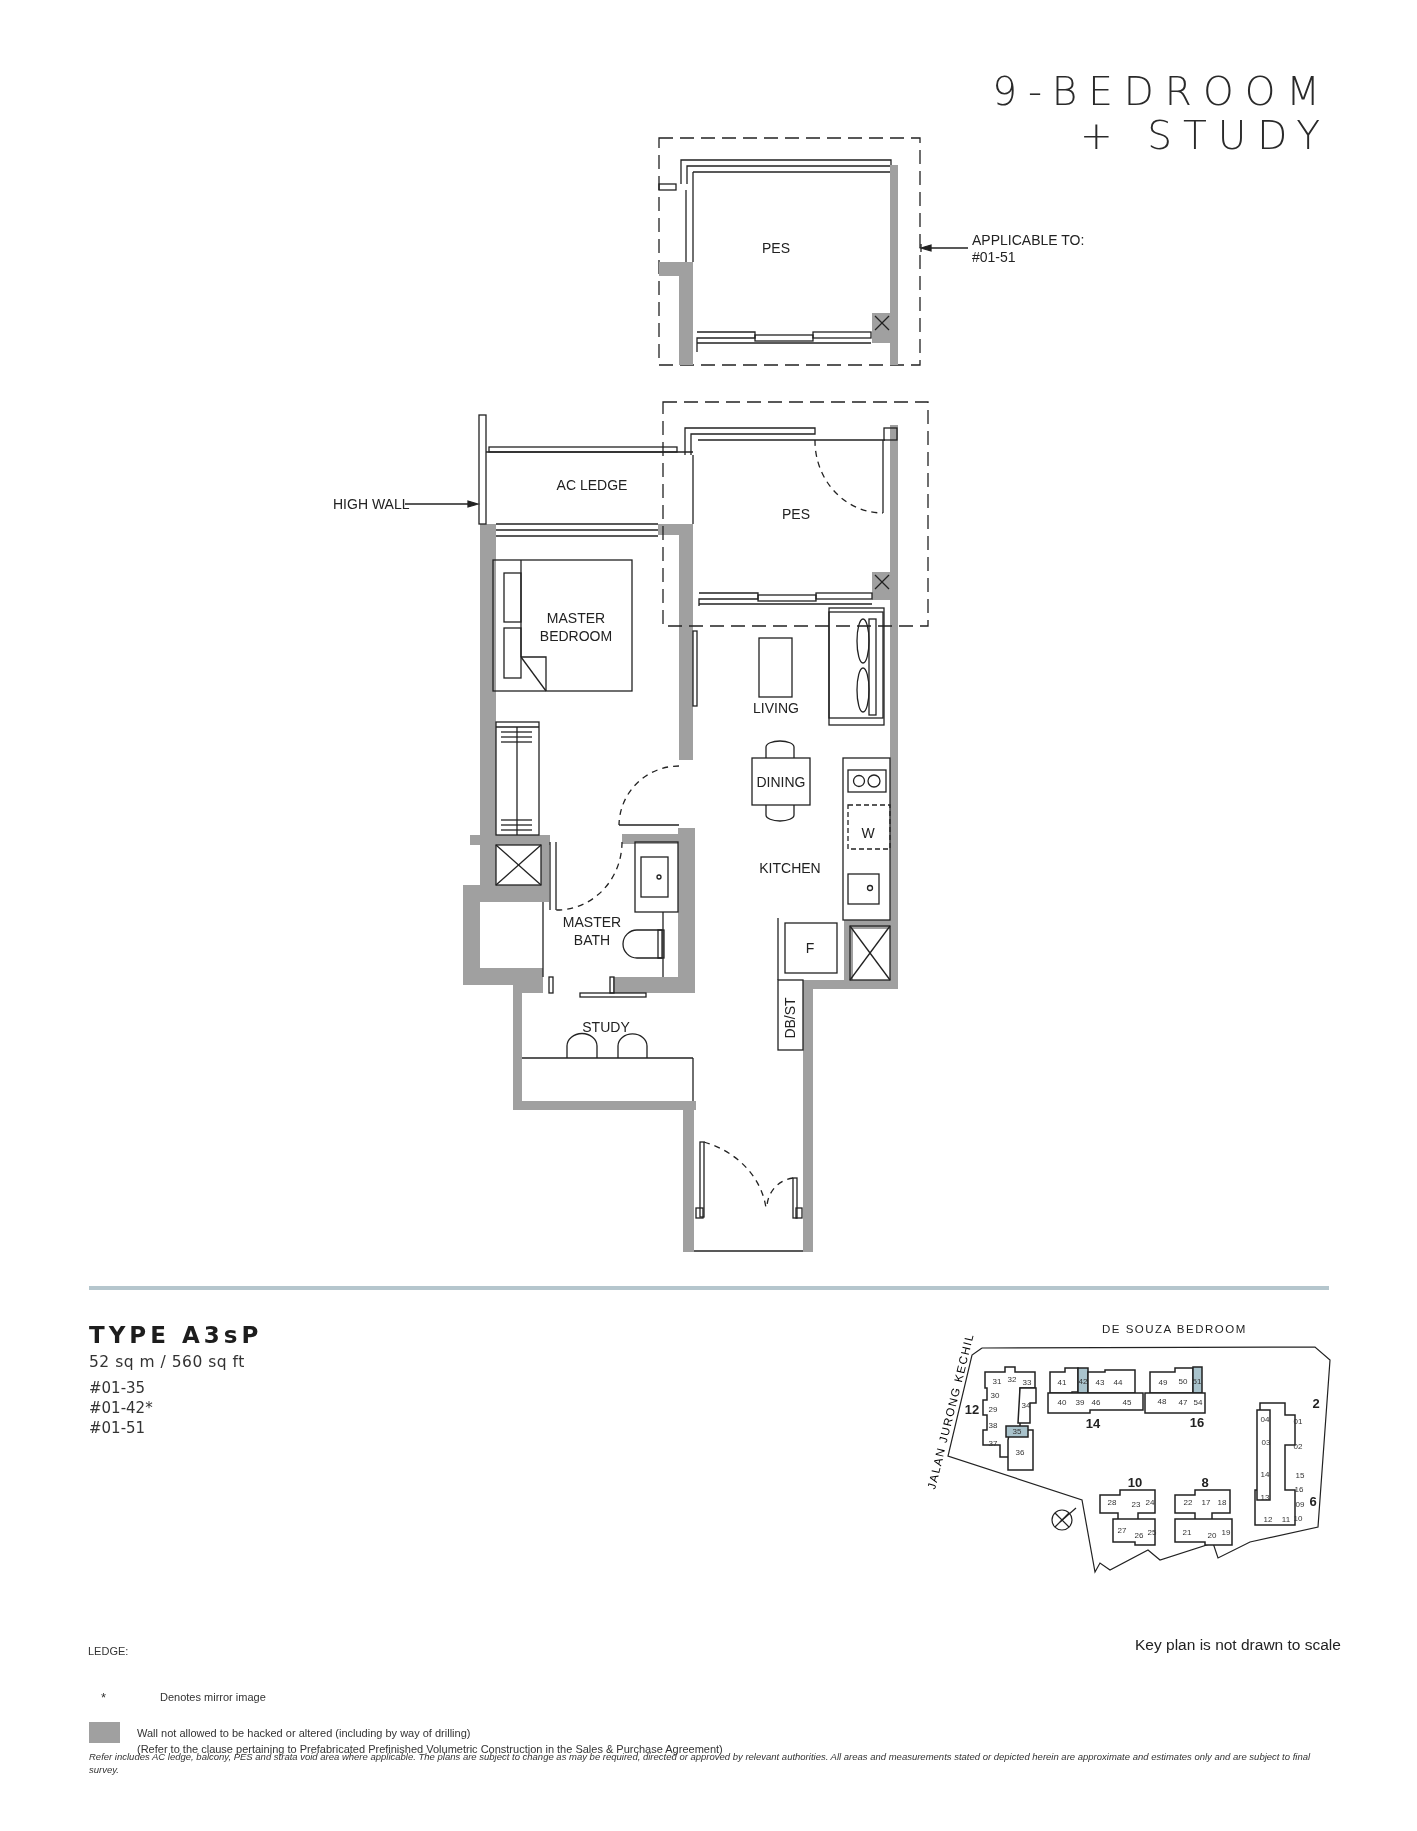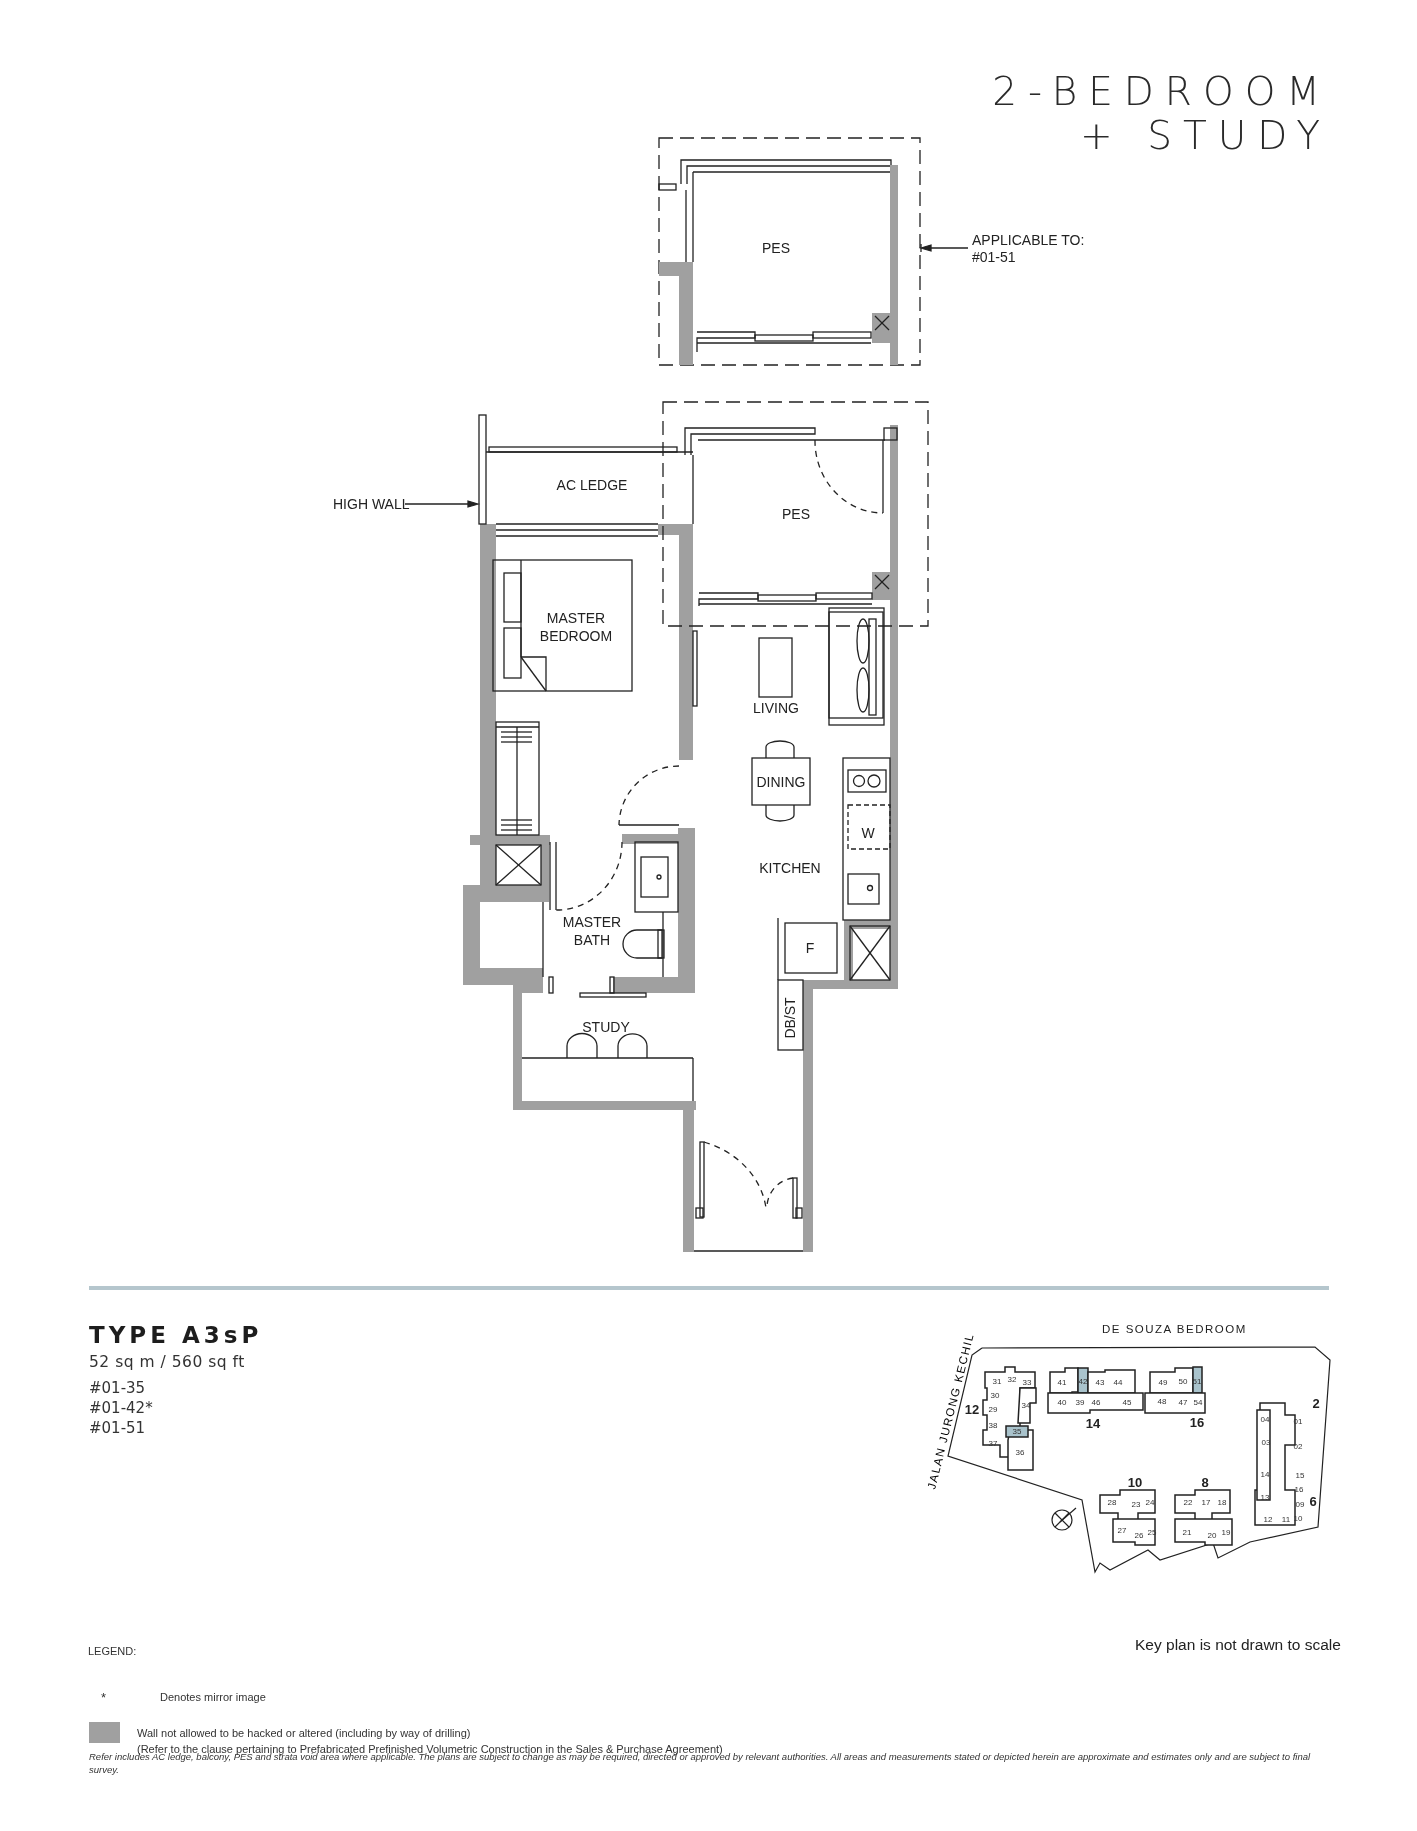--- a/index.html
+++ b/index.html
@@ -19,21 +19,21 @@
   .swatch{left:89px;top:1722px;width:31px;height:21px;background:#a0a0a0;}
   .legend-t2{left:137px;top:1725px;font-size:11px;line-height:16px;color:#333;}
   .foot{left:89px;top:1750px;width:1240px;font-size:9.5px;font-style:italic;line-height:13px;color:#333;}
   .keynote{left:1135px;top:1595px;font-size:15.5px;color:#222;margin-top:41px;}
   .street-top{left:1102px;top:1323px;font-size:11.5px;letter-spacing:1.5px;color:#222;}
 </style>
 </head>
 <body>
 
 <div class="abs title">
-  <div>2-BEDROOM</div>
+  <div>9-BEDROOM</div>
   <div>+ STUDY</div>
 </div>
 
 <svg class="abs" style="left:0;top:0" width="1417" height="1280" viewBox="0 0 1417 1280">
   <g fill="none" stroke="#222" stroke-width="1.3">
 
     <g>
       <rect x="659" y="138" width="261" height="227" stroke-dasharray="14,7"></rect>
 
       <polyline points="681,184 681,160 891,160 891,172"></polyline>
@@ -318,21 +318,21 @@
   </g>
   <g fill="none" stroke="#222" stroke-width="1.2">
     <circle cx="1062" cy="1520" r="10"></circle>
     <line x1="1055" y1="1513" x2="1069" y2="1527"></line>
     <line x1="1069" y1="1513" x2="1055" y2="1527"></line>
     <line x1="1060" y1="1522" x2="1076" y2="1508"></line>
   </g>
 </svg>
 <div class="abs keynote">Key plan is not drawn to scale</div>
 
-<div class="abs legend-h">LEGEND:</div>
+<div class="abs legend-h">LEDGE:</div>
 <div class="abs legend-star">*</div>
 <div class="abs legend-t1">Denotes mirror image</div>
 <div class="abs swatch"></div>
 <div class="abs legend-t2">
   <div>Wall not allowed to be hacked or altered (including by way of drilling)</div>
   <div>(Refer to the clause pertaining to Prefabricated Prefinished Volumetric Construction in the Sales &amp; Purchase Agreement)</div>
 </div>
 
 <div class="abs foot">Refer includes AC ledge, balcony, PES and strata void area where applicable. The plans are subject to change as may be required, directed or approved by relevant authorities. All areas and measurements stated or depicted herein are approximate and estimates only and are subject to final survey.</div>
 

